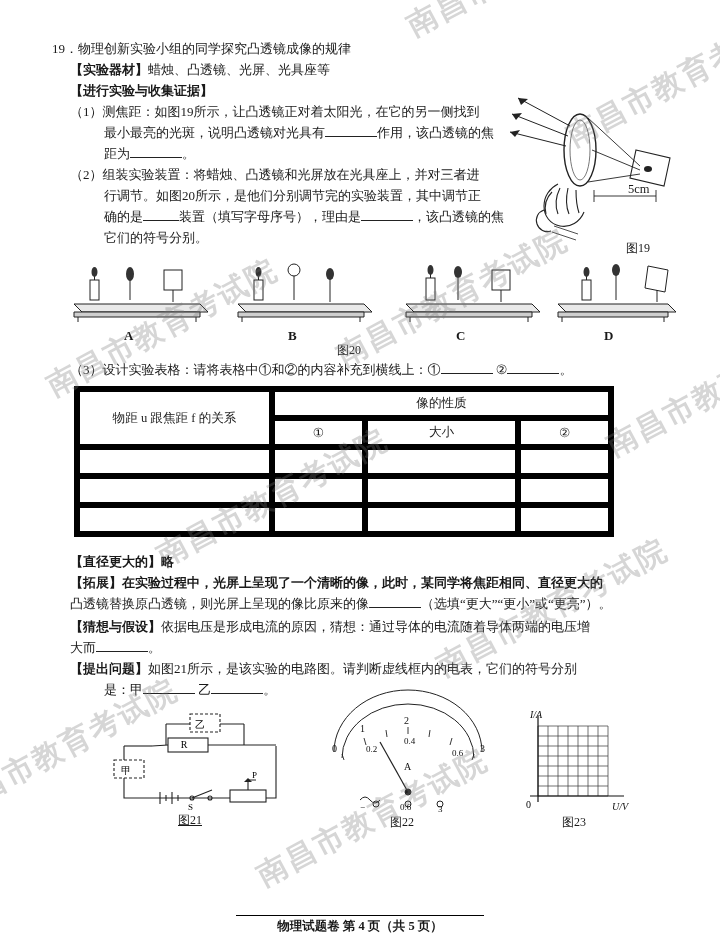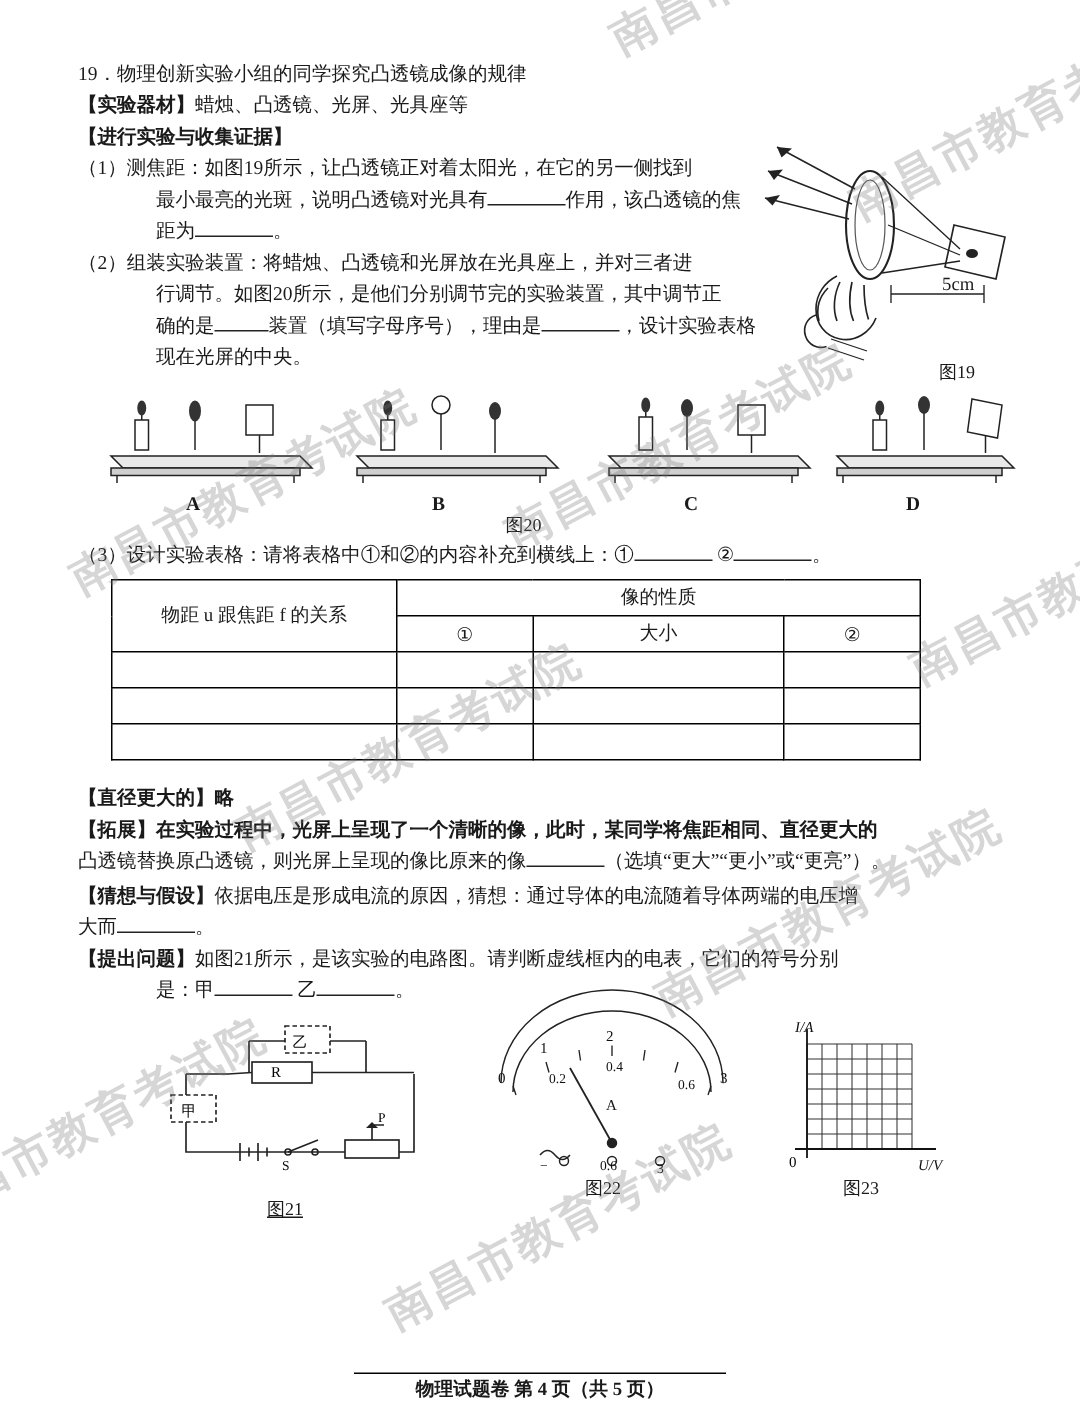--- a/index.html
+++ b/index.html
@@ -32,21 +32,21 @@
     white-space:nowrap;
     transform-origin:left top;
     transform:rotate(-28deg);
     letter-spacing:2px;
     font-weight:600;
   }
 
   
   .q { position:relative; z-index:2; }
   .line { font-size:13px; line-height:21px; }
-  .ind1 { }
+  .ind1 { margin-left:18px; }
   .ind3 { margin-left:52px; }
   .bold { font-weight:700; }
   .u { display:inline-block; border-bottom:1px solid #222; }
   .u60 { width:52px; }
   .u40 { width:36px; }
 
   
   .fig19 {
     position:absolute; right:26px; top:92px;
     width:186px; height:172px;
@@ -63,21 +63,21 @@
 
   
   table.t {
     border-collapse:collapse;
     width:540px;
     margin:6px 0 2px 22px;
     position:relative; z-index:2;
     background:transparent;
   }
   table.t td {
-    border:1px solid #000000;
+    border:6px solid #000000;
     height:21px;
     font-size:12.6px;
     text-align:center;
     padding:1px 2px;
   }
   .tdleft { width:185px; }
 
   
   .botwrap { position:relative; height:120px; margin-top:8px; z-index:2;}
   .bfcap { position:absolute; font-size:12px; }
@@ -111,23 +111,23 @@
     <div class="line ind3">
       <span>最小最亮的光斑，说明凸透镜对光具有</span><span class="u u60"></span><span>作用，该凸透镜的焦</span>
     </div>
     <div class="line ind3">
       <span>距为</span><span class="u u60"></span><span>。</span>
     </div>
 
     <div class="line ind1">（2）组装实验装置：将蜡烛、凸透镜和光屏放在光具座上，并对三者进</div>
     <div class="line ind3">行调节。如图20所示，是他们分别调节完的实验装置，其中调节正</div>
     <div class="line ind3">
-      <span>确的是</span><span class="u u40"></span><span>装置（填写字母序号），理由是</span><span class="u u60"></span><span>，设计实验表格</span>
-    </div>
-    <div class="line ind3">现在光屏的中央。</div>
+      <span>确的是</span><span class="u u40"></span><span>装置（填写字母序号），理由是</span><span class="u u60"></span><span>，该凸透镜的焦</span>
+    </div>
+    <div class="line ind3">它们的符号分别。</div>
   </div>
 
   <div class="fig19">
     <svg width="186" height="172" viewBox="0 0 186 172">
 
       <g stroke="#222" stroke-width="1" fill="none">
         <line x1="10" y1="6" x2="62" y2="34"></line>
         <line x1="4" y1="22" x2="60" y2="44"></line>
         <line x1="2" y1="40" x2="58" y2="54"></line>
         <path d="M10 6 l10 1 l-7 6 z" fill="#222" stroke="none"></path>
@@ -359,21 +359,21 @@
           <rect x="124" y="78" width="36" height="12" fill="#fff"></rect>
           <path d="M142 78 L142 68 L150 68"></path>
           <path d="M138 70 l4 -4 l4 4 z" fill="#222" stroke="none"></path>
         </g>
         <text x="94" y="16" font-size="10" font-family="'Liberation Serif',serif" text-anchor="middle">乙</text>
         <text x="78" y="36" font-size="10" font-family="'Liberation Serif',serif" text-anchor="middle">R</text>
         <text x="20" y="62" font-size="10" font-family="'Liberation Serif',serif" text-anchor="middle">甲</text>
         <text x="82" y="98" font-size="9" font-family="'Liberation Serif',serif">S</text>
         <text x="146" y="66" font-size="9" font-family="'Liberation Serif',serif">P</text>
       </svg>
-      <div class="bfcap" style="left:72px; top:116px;text-decoration:underline;">图21</div>
+      <div class="bfcap" style="left:72px; top:100px;text-decoration:underline;">图21</div>
     </div>
 
     <div style="position:absolute; left:268px; top:0px;">
       <svg width="176" height="106" viewBox="0 0 176 106">
         <g stroke="#222" stroke-width="1" fill="none">
 
           <path d="M14 44 A 74 62 0 0 1 162 44"></path>
           <path d="M22 50 A 66 54 0 0 1 154 50"></path>
 
           <g stroke-width="0.9">

